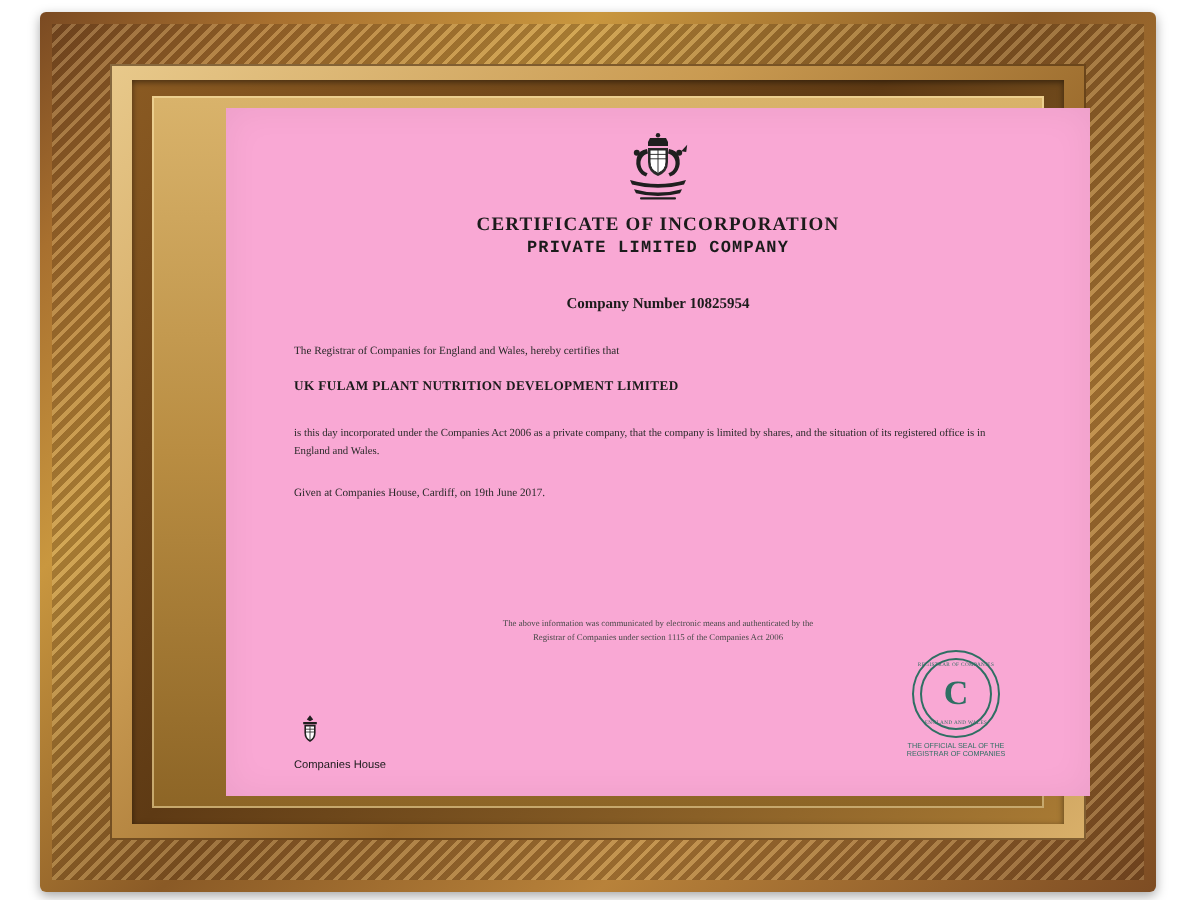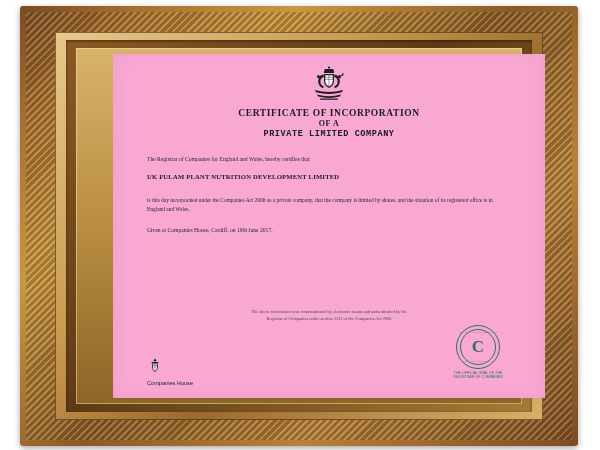--- a/index.html
+++ b/index.html
@@ -281,24 +281,24 @@
 
           <path d="M8 24 q14 4 28 0 l-1 2.2 q-13 3.4 -26 0 z"></path>
           <path d="M10 28.6 q12 3.4 24 0 l-1 2 q-11 2.8 -22 0 z"></path>
           <rect x="13" y="32.6" width="18" height="1.1" rx="0.5"></rect>
         </g>
       </svg>
     </div>
 
     <div class="cert-title">
       <div class="l1">CERTIFICATE OF INCORPORATION</div>
-      <div class="l2">OF A</div>
       <div class="l3">PRIVATE LIMITED COMPANY</div>
     </div>
 
+    <div class="company-number">Company Number 10825954</div>
 
     <div class="body-line">The Registrar of Companies for England and Wales, hereby certifies that</div>
 
     <div class="company-name">UK FULAM PLANT NUTRITION DEVELOPMENT LIMITED</div>
 
     <div class="para">is this day incorporated under the Companies Act 2006 as a private company, that the company is limited by shares, and the situation of its registered office is in England and Wales.</div>
 
     <div class="given">Given at Companies House, Cardiff, on 19th June 2017.</div>
 
     <div class="footnote">

